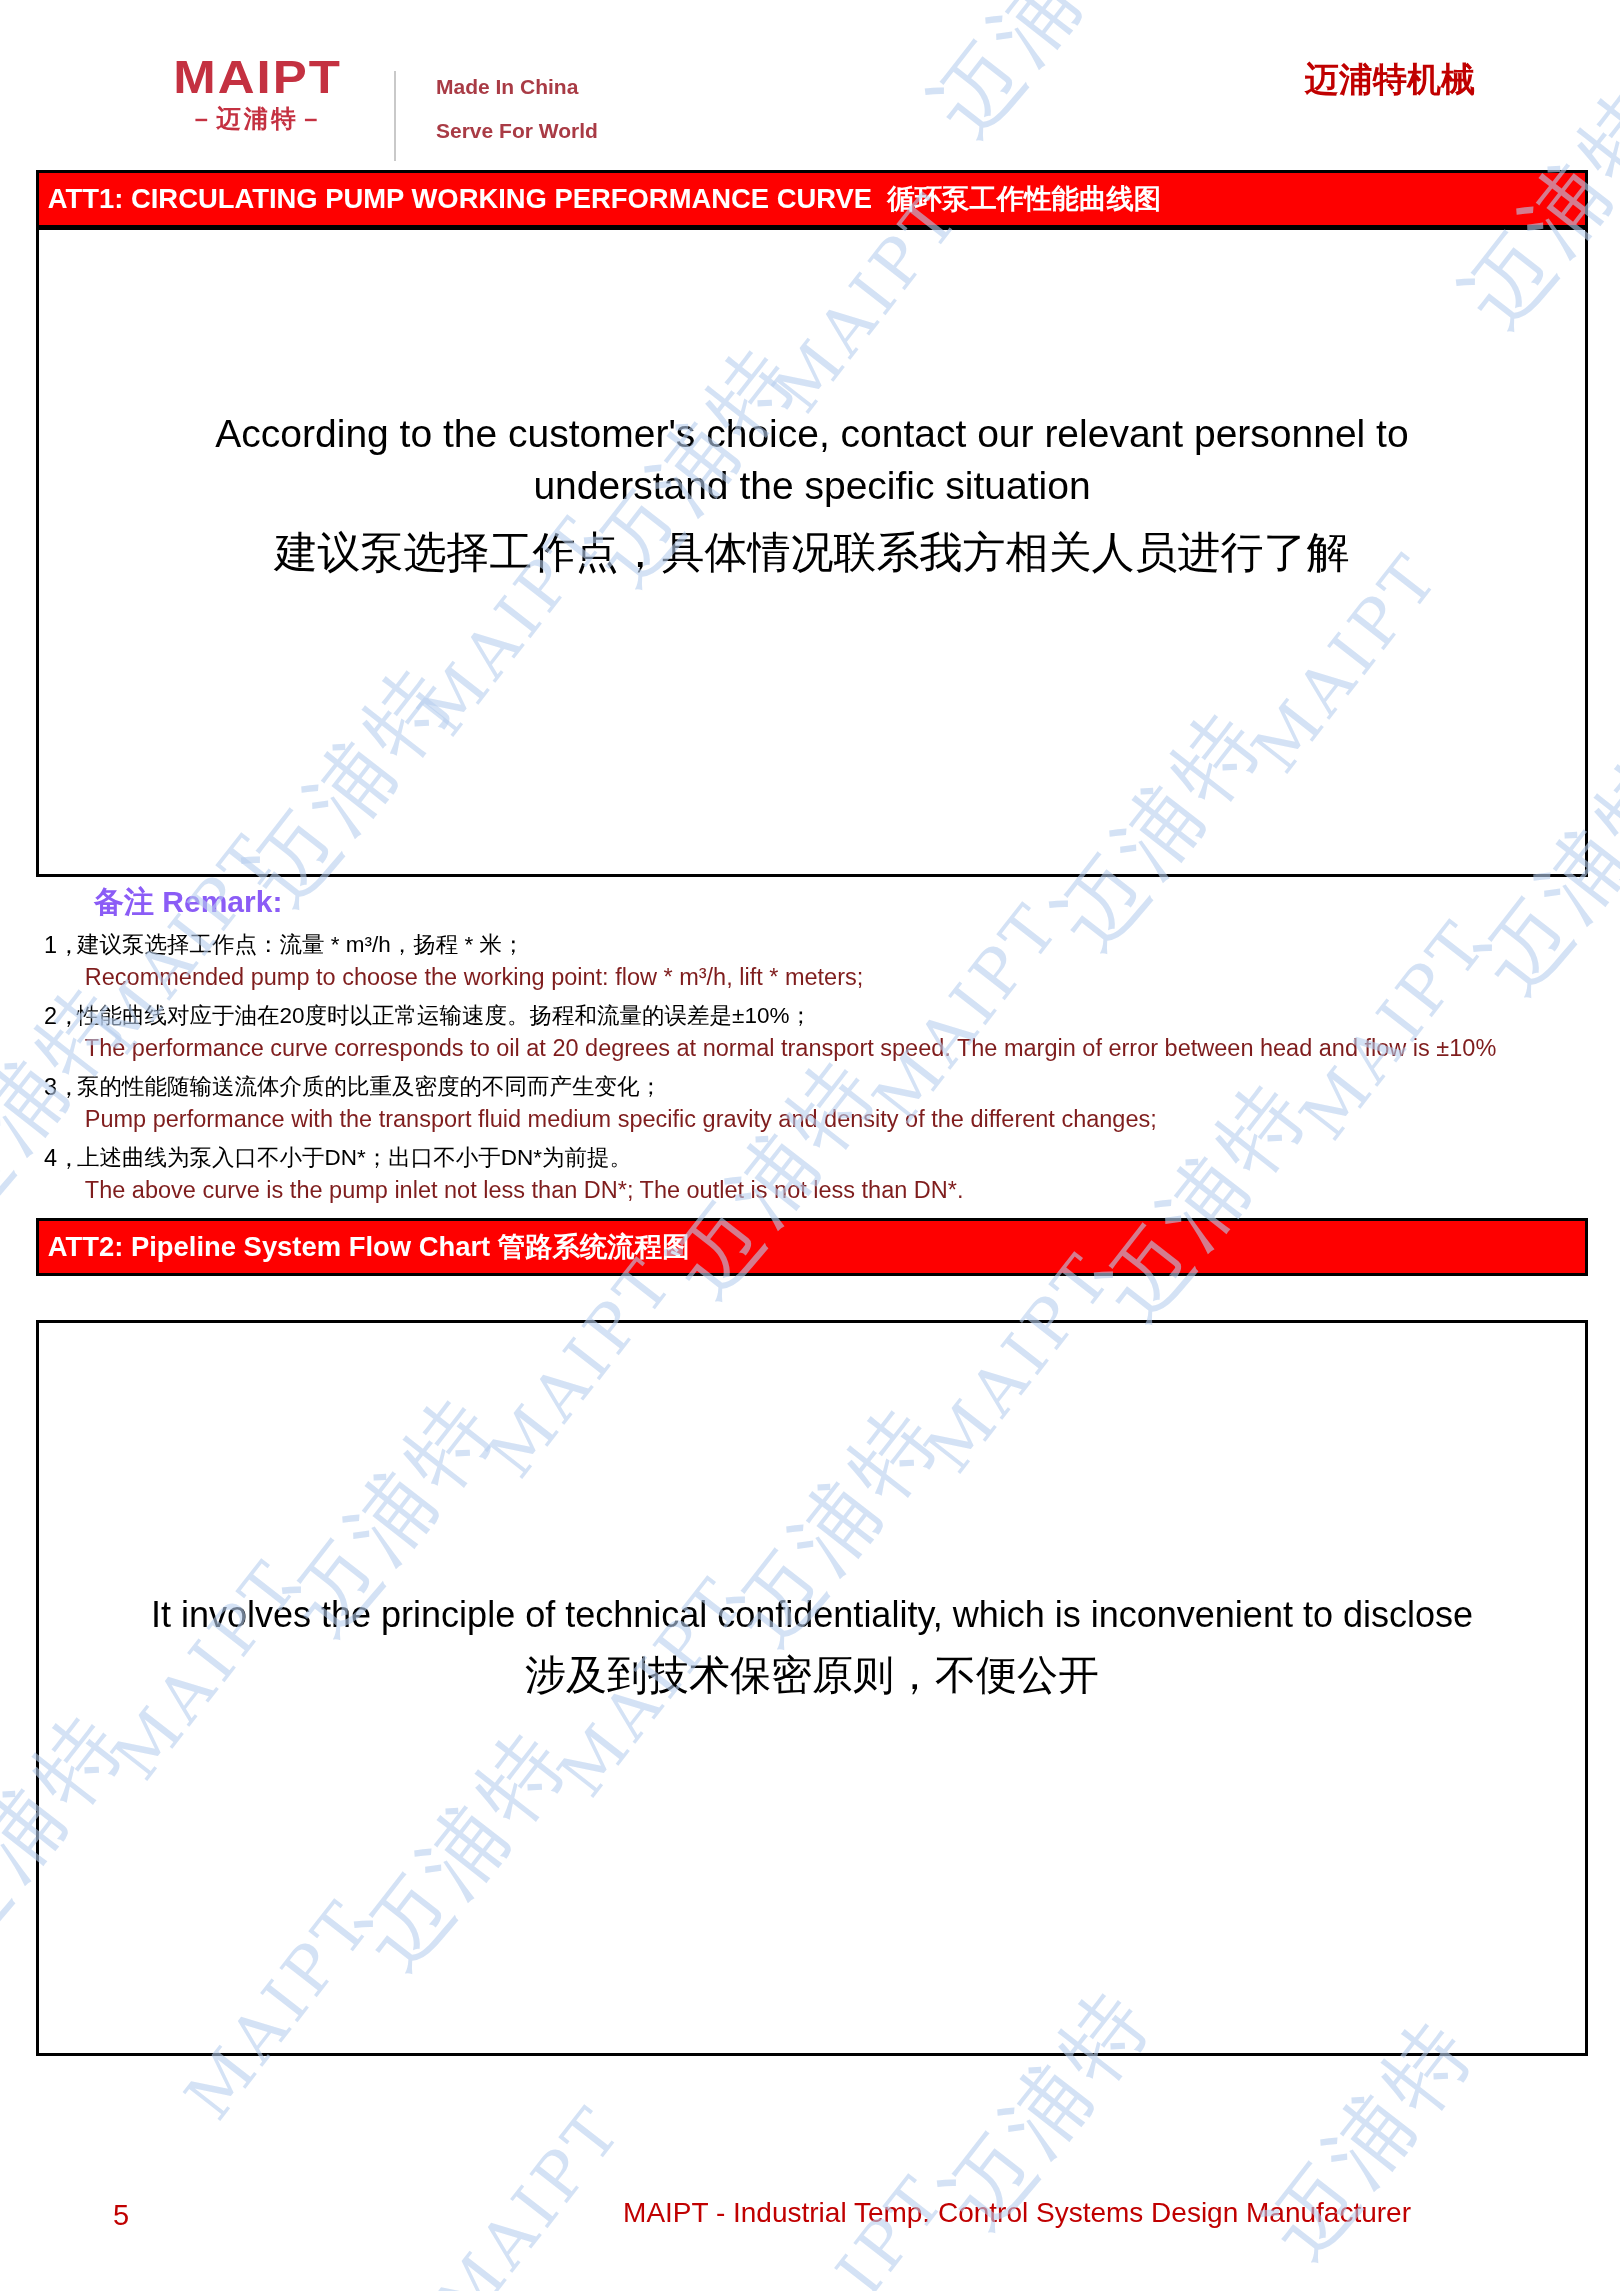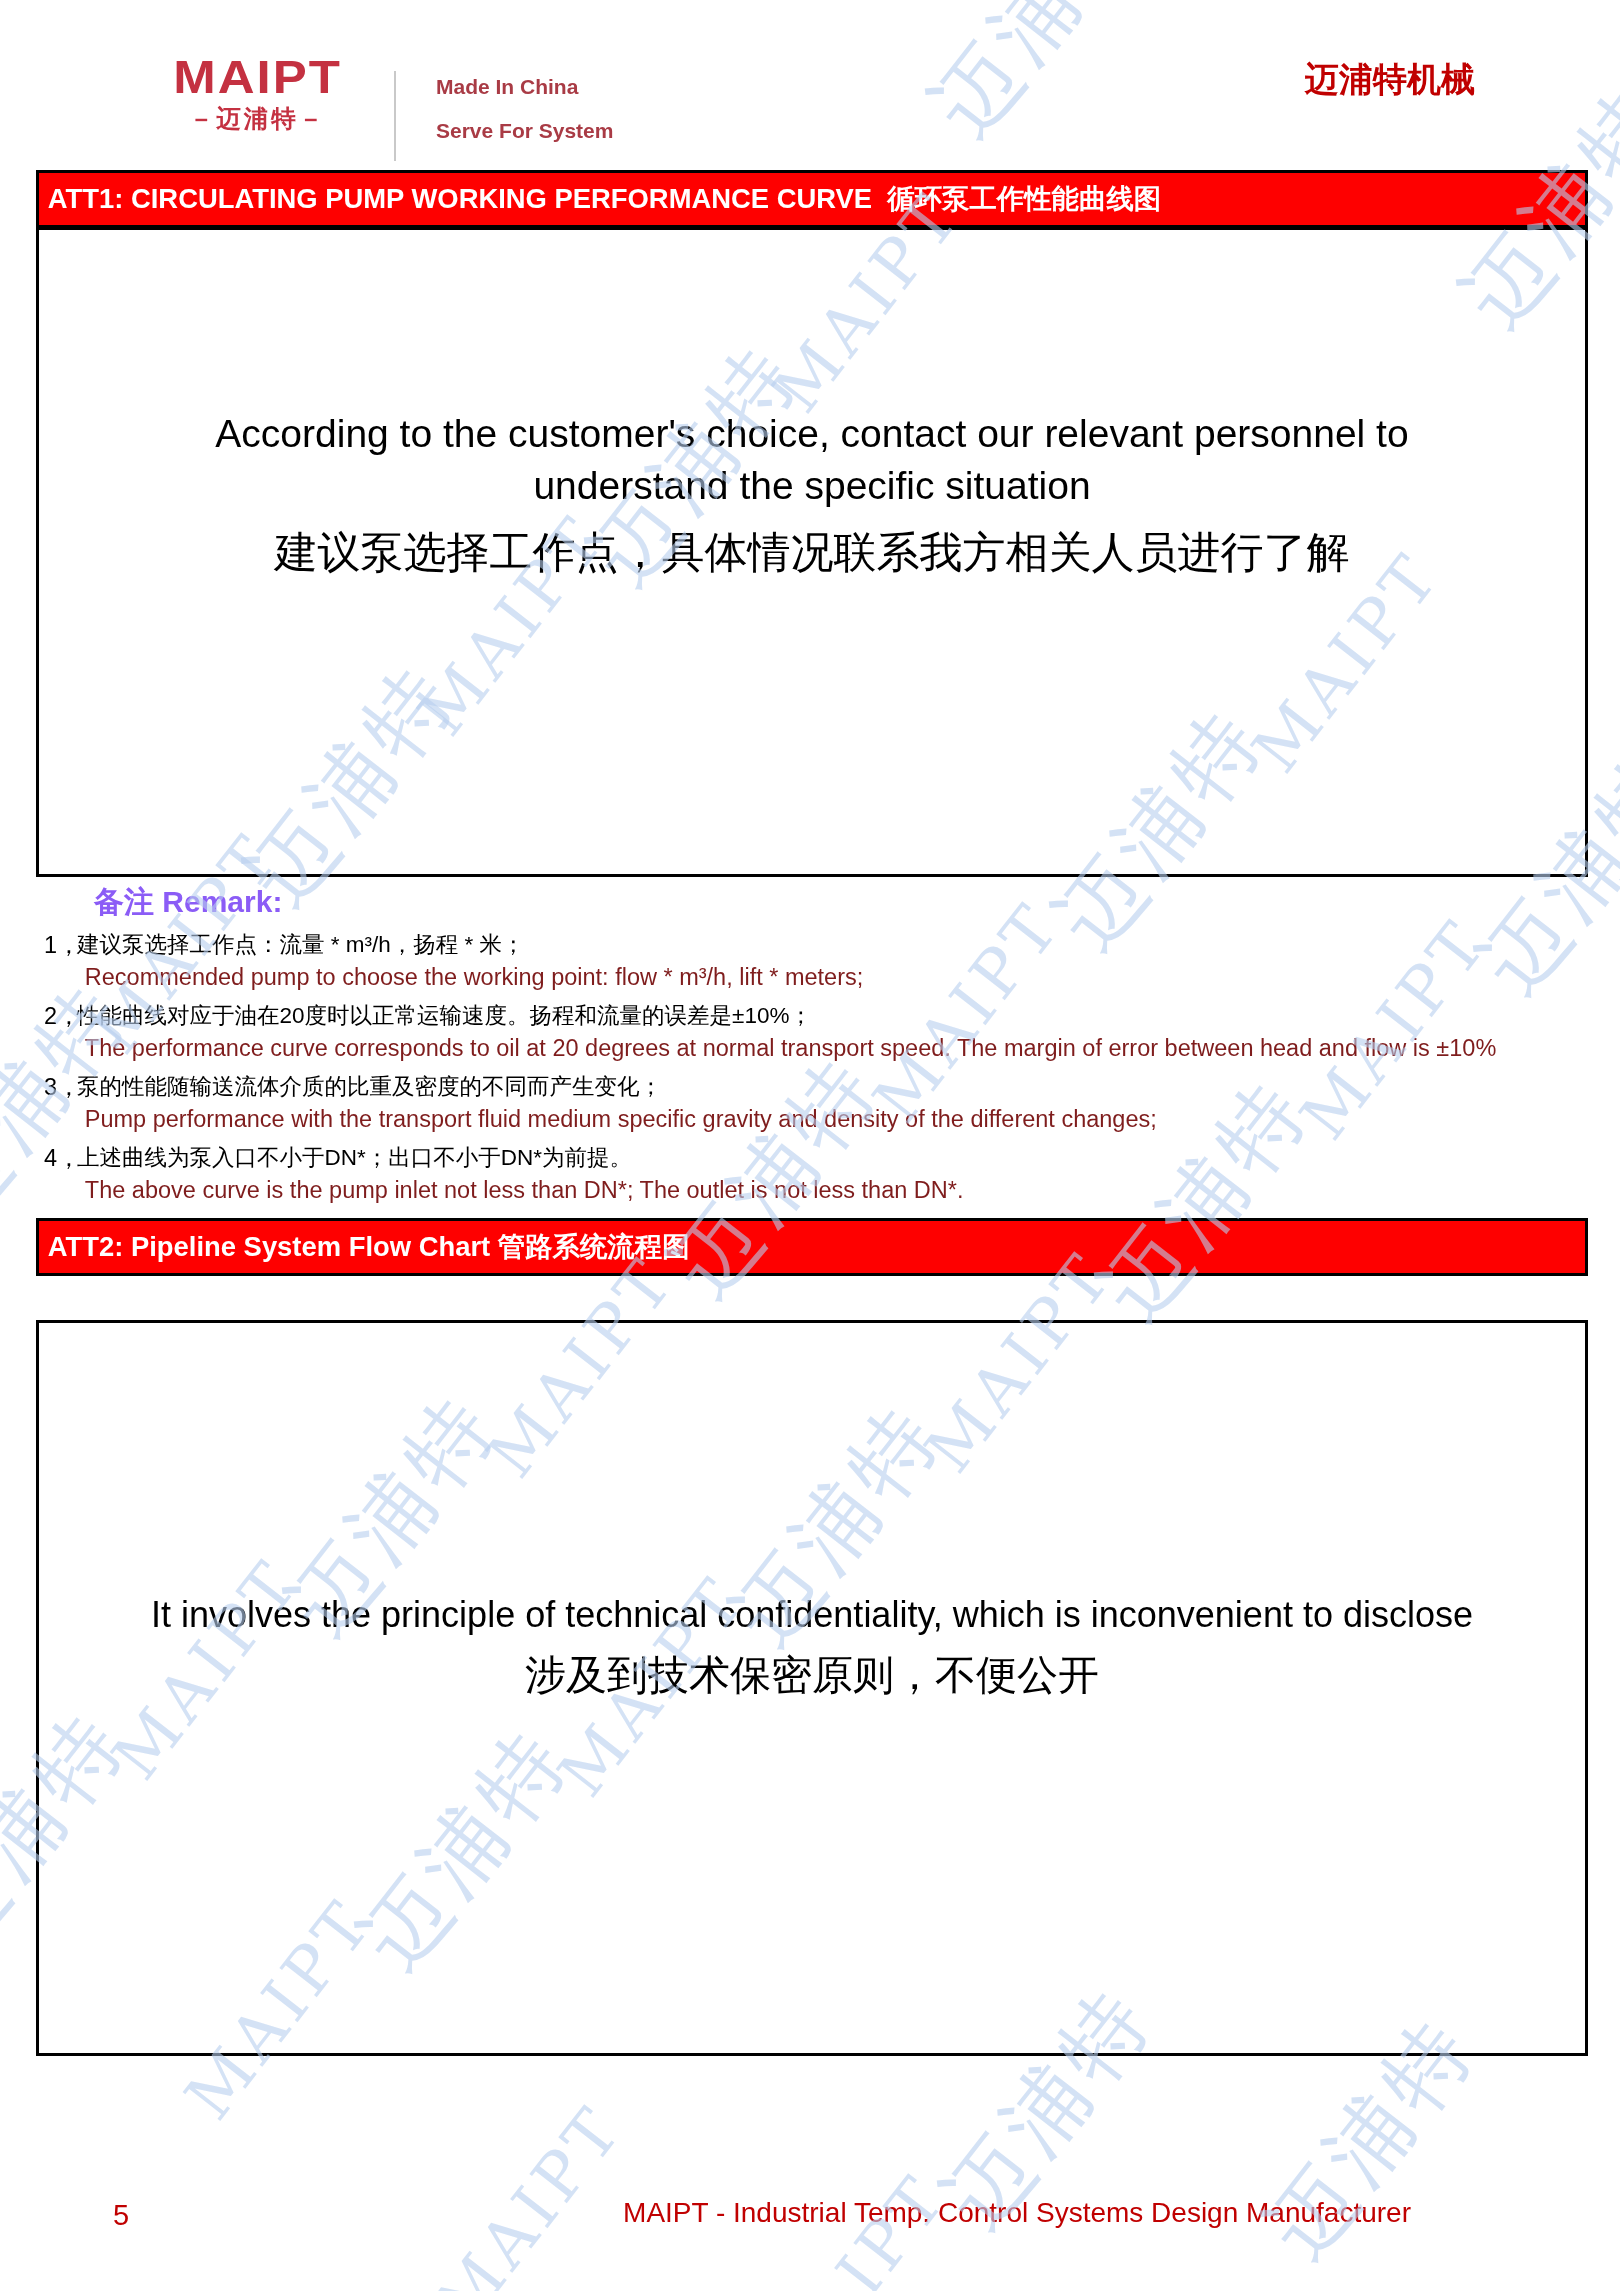--- a/index.html
+++ b/index.html
@@ -77,21 +77,21 @@
 
   <div class="content">
 
     <div class="logo-block">
       <div class="logo-main">MAIPT</div>
       <div class="logo-sub">－迈浦特－</div>
     </div>
     <div class="header-divider"></div>
     <div class="tagline">
       <div>Made In China</div>
-      <div>Serve For System</div>
+      <div>Serve For World</div>
     </div>
     <div class="company-right">迈浦特机械</div>
 
     <div class="banner att1">
       <span>ATT1: CIRCULATING PUMP WORKING PERFORMANCE CURVE  循环泵工作性能曲线图</span>
     </div>
     <div class="big-box box1">
       <div class="box-inner">
         <div class="box-line-en">According to the customer's choice, contact our relevant personnel to</div>
         <div class="box-line-en">understand the specific situation</div>

